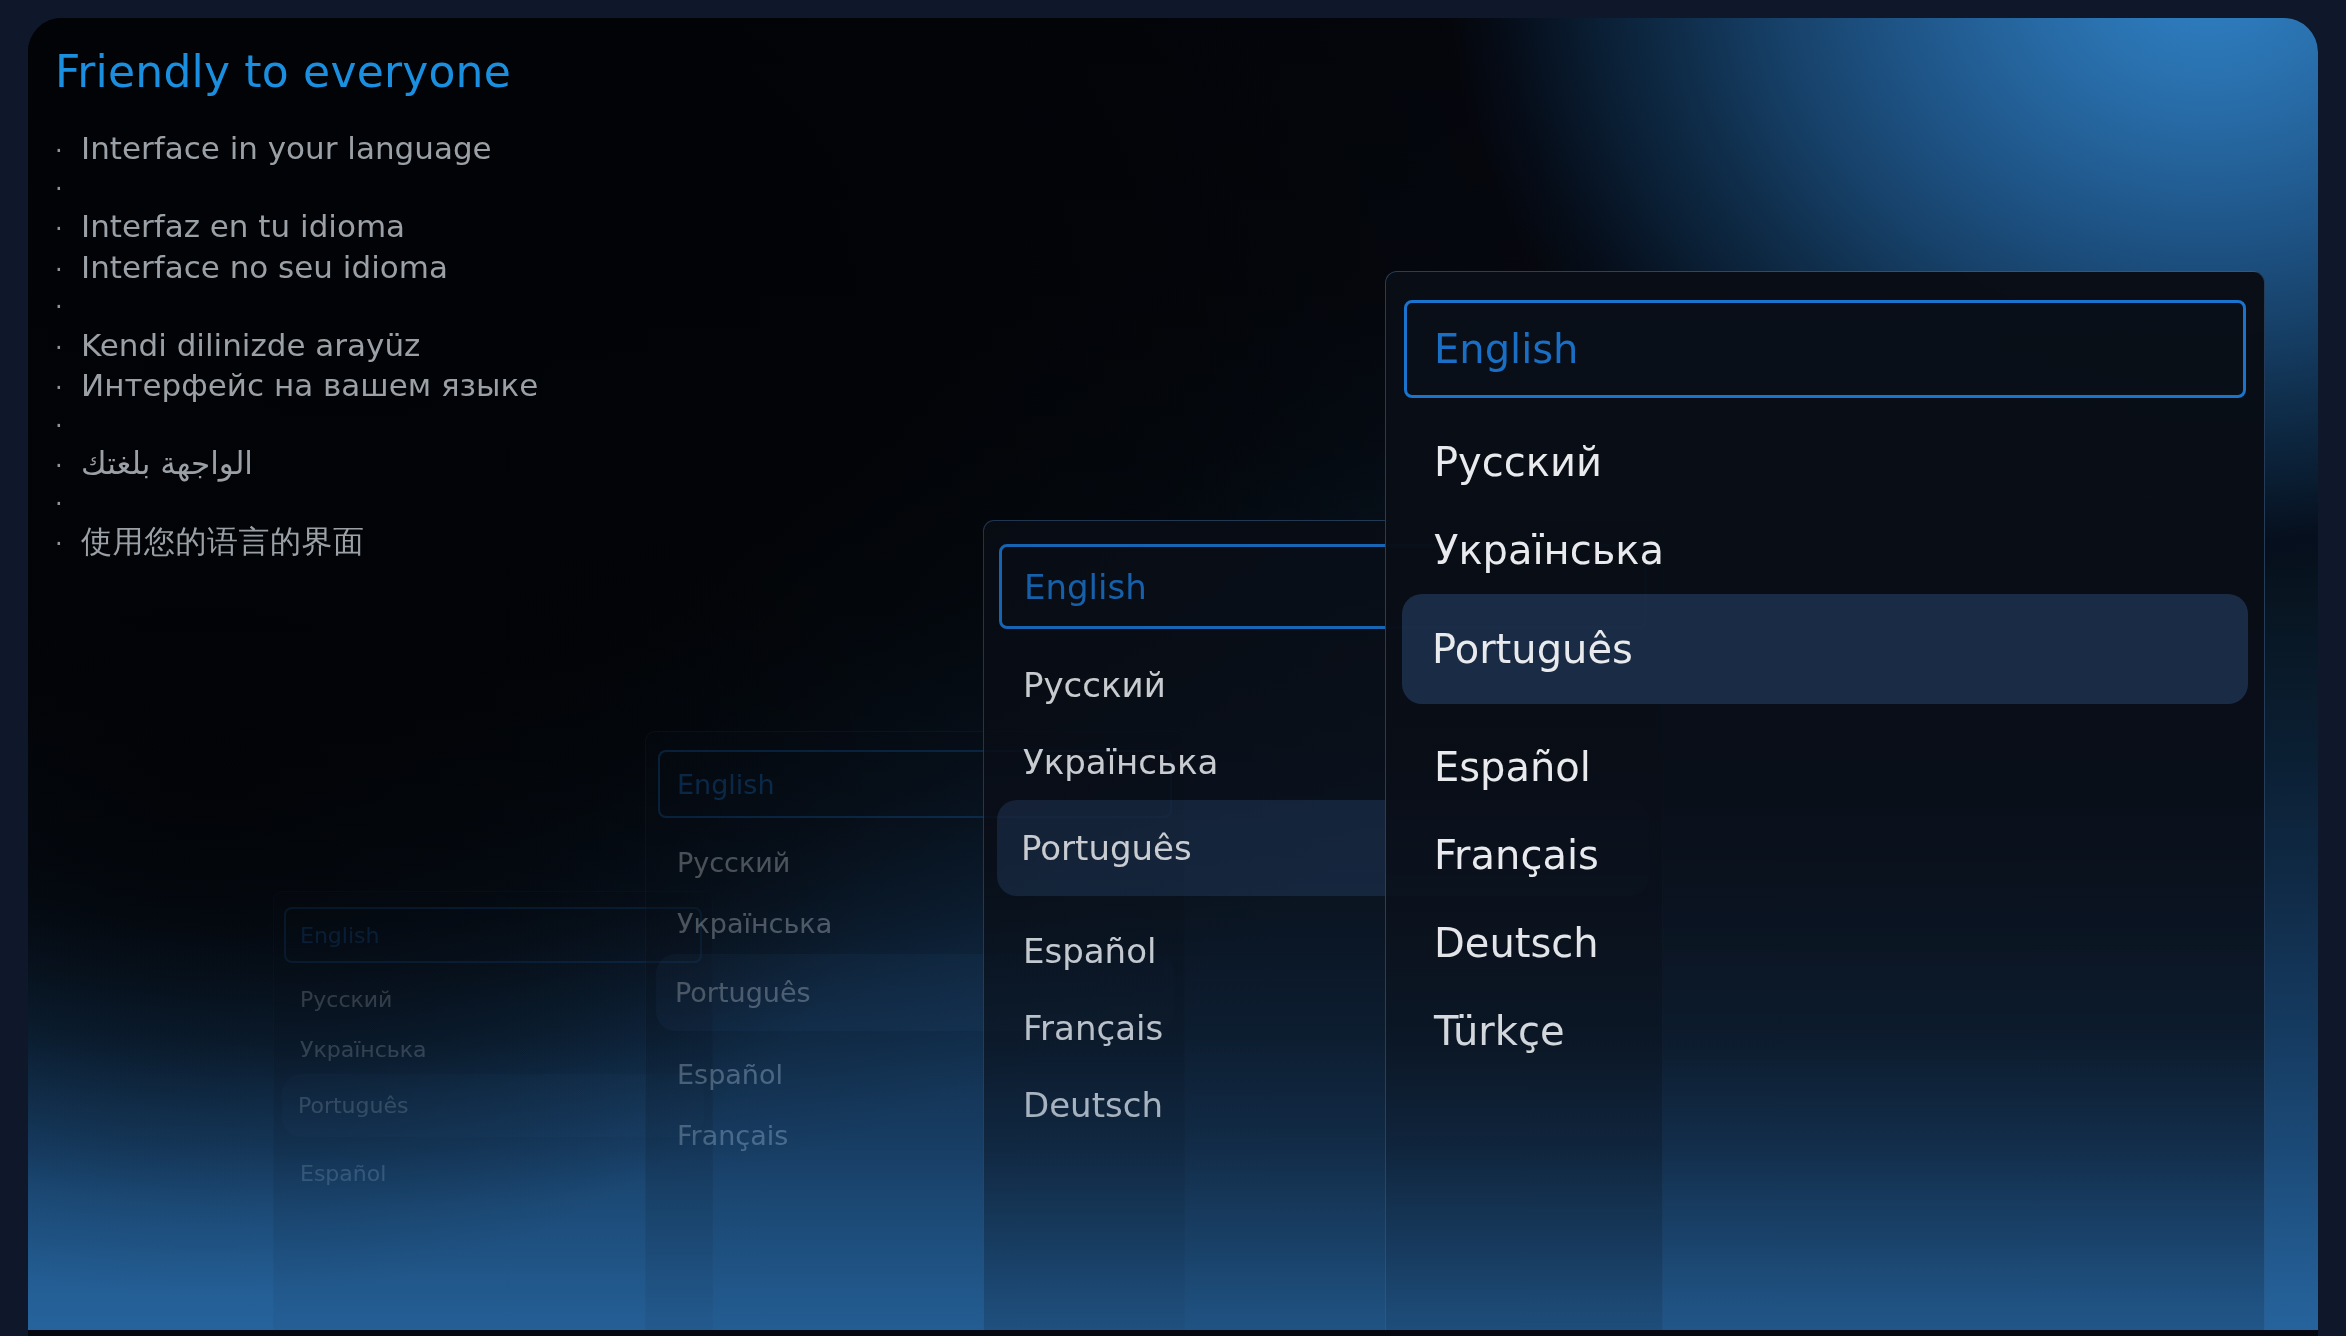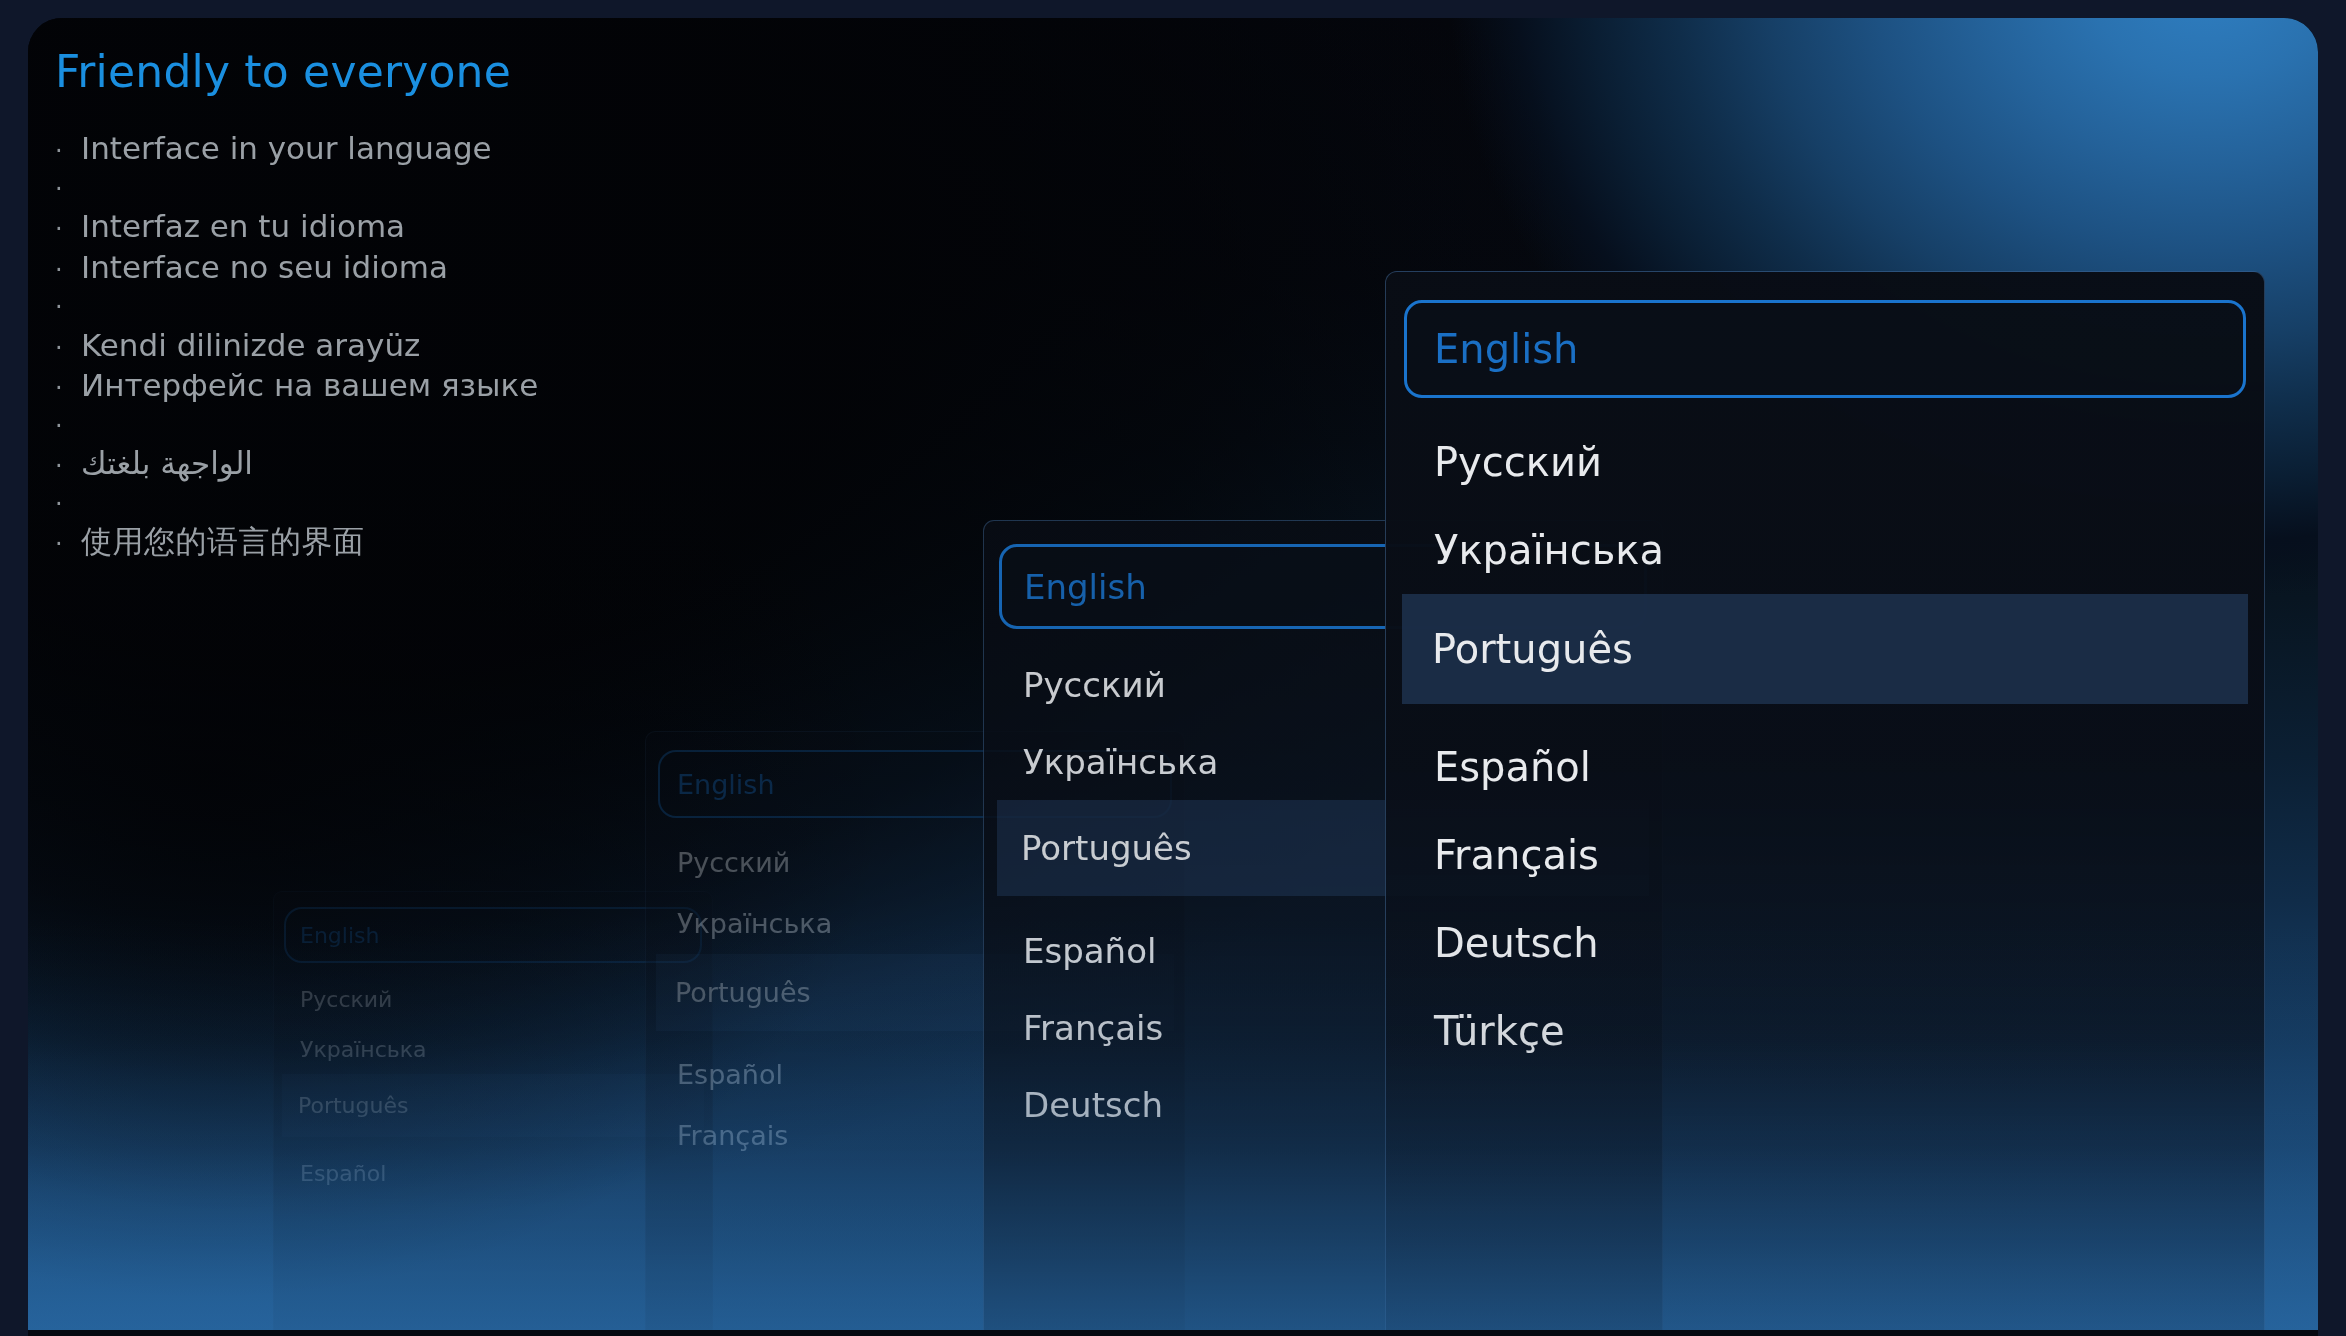--- a/index.html
+++ b/index.html
@@ -157,26 +157,26 @@
     box-sizing: border-box;
     display: flex;
     align-items: center;
     color: #e8eaed;
     font-weight: 400;
     white-space: nowrap;
   }
   .dd-item.selected {
     color: #1a6fc4;
     border: 3px solid #1a74cd;
-    border-radius: 18px;
+    border-radius: 8px;
     background: rgba(10,16,26,0.55);
   }
   .dd-item.hover {
     background: rgba(28,47,74,0.92);
-    border-radius: 0;
+    border-radius: 20px;
   }
 
   
   #dd-1 {
     left: 1357px;
     top: 253px;
     width: 880px;
     height: 1083px;
     border-radius: 12px 12px 0 0;
     border-bottom: none;

